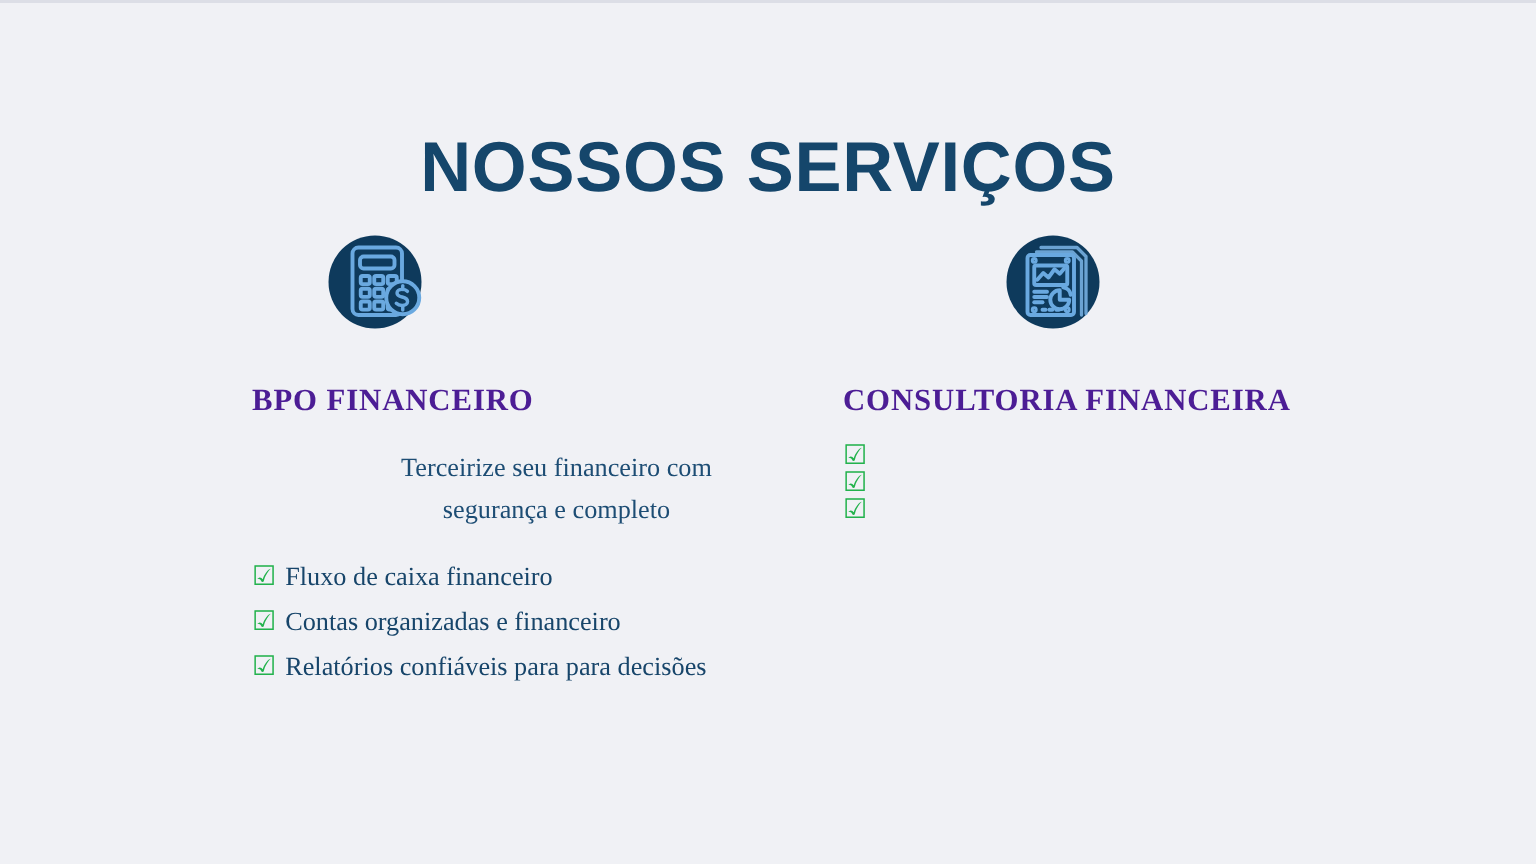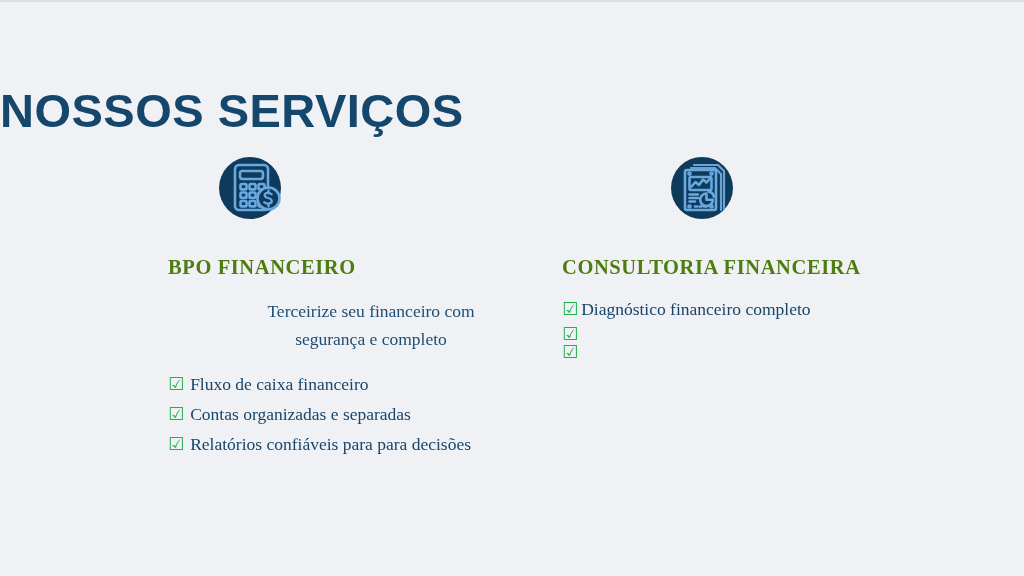--- a/index.html
+++ b/index.html
@@ -21,21 +21,21 @@
     border-top: 2px solid #dcdee6;
     box-sizing: border-box;
   }
 
   
   .title {
     position: absolute;
     top: 52px;
     left: 0;
     width: 1024px;
-    text-align: left;
+    text-align: center;
     font-family: "Liberation Sans", "DejaVu Sans", sans-serif;
     font-weight: bold;
     font-size: 47px;
     letter-spacing: 0.5px;
     color: #15466b;
     line-height: 1.1;
     white-space: nowrap;
   }
 
   
@@ -63,21 +63,21 @@
   .col-right .icon-wrap { margin-left: 106px; }
 
   .icon-wrap svg { display: block; }
 
   .card-heading {
     margin-top: 32px;
     font-family: "Liberation Serif", "DejaVu Serif", serif;
     font-weight: bold;
     font-size: 20.5px;
     letter-spacing: 0.6px;
-    color: #4d7c0f;
+    color: #4c1d95;
     white-space: nowrap;
   }
 
   .card-desc {
     margin-top: 18px;
     margin-left: 6px;
     font-size: 17.5px;
     line-height: 1.62;
     color: #1d4d74;
     text-align: center;
@@ -150,21 +150,21 @@
         <span class="line">segurança e completo</span>
       </div>
 
       <ul class="feature-list">
         <li>
           <span class="check">☑</span>
           <span>Fluxo de caixa financeiro</span>
         </li>
         <li>
           <span class="check">☑</span>
-          <span>Contas organizadas e separadas</span>
+          <span>Contas organizadas e financeiro</span>
         </li>
         <li>
           <span class="check">☑</span>
           <span>Relatórios confiáveis para para decisões</span>
         </li>
       </ul>
     </div>
 
     <div class="col col-right">
 
@@ -192,21 +192,20 @@
           </g>
         </svg>
       </div>
 
       <div class="card-heading">CONSULTORIA FINANCEIRA</div>
 
 
       <ul class="feature-list">
         <li>
           <span class="check">☑</span>
-          <span>Diagnóstico financeiro completo</span>
         </li>
         <li>
           <span class="check">☑</span>
         </li>
         <li>
           <span class="check">☑</span>
         </li>
       </ul>
     </div>
 

